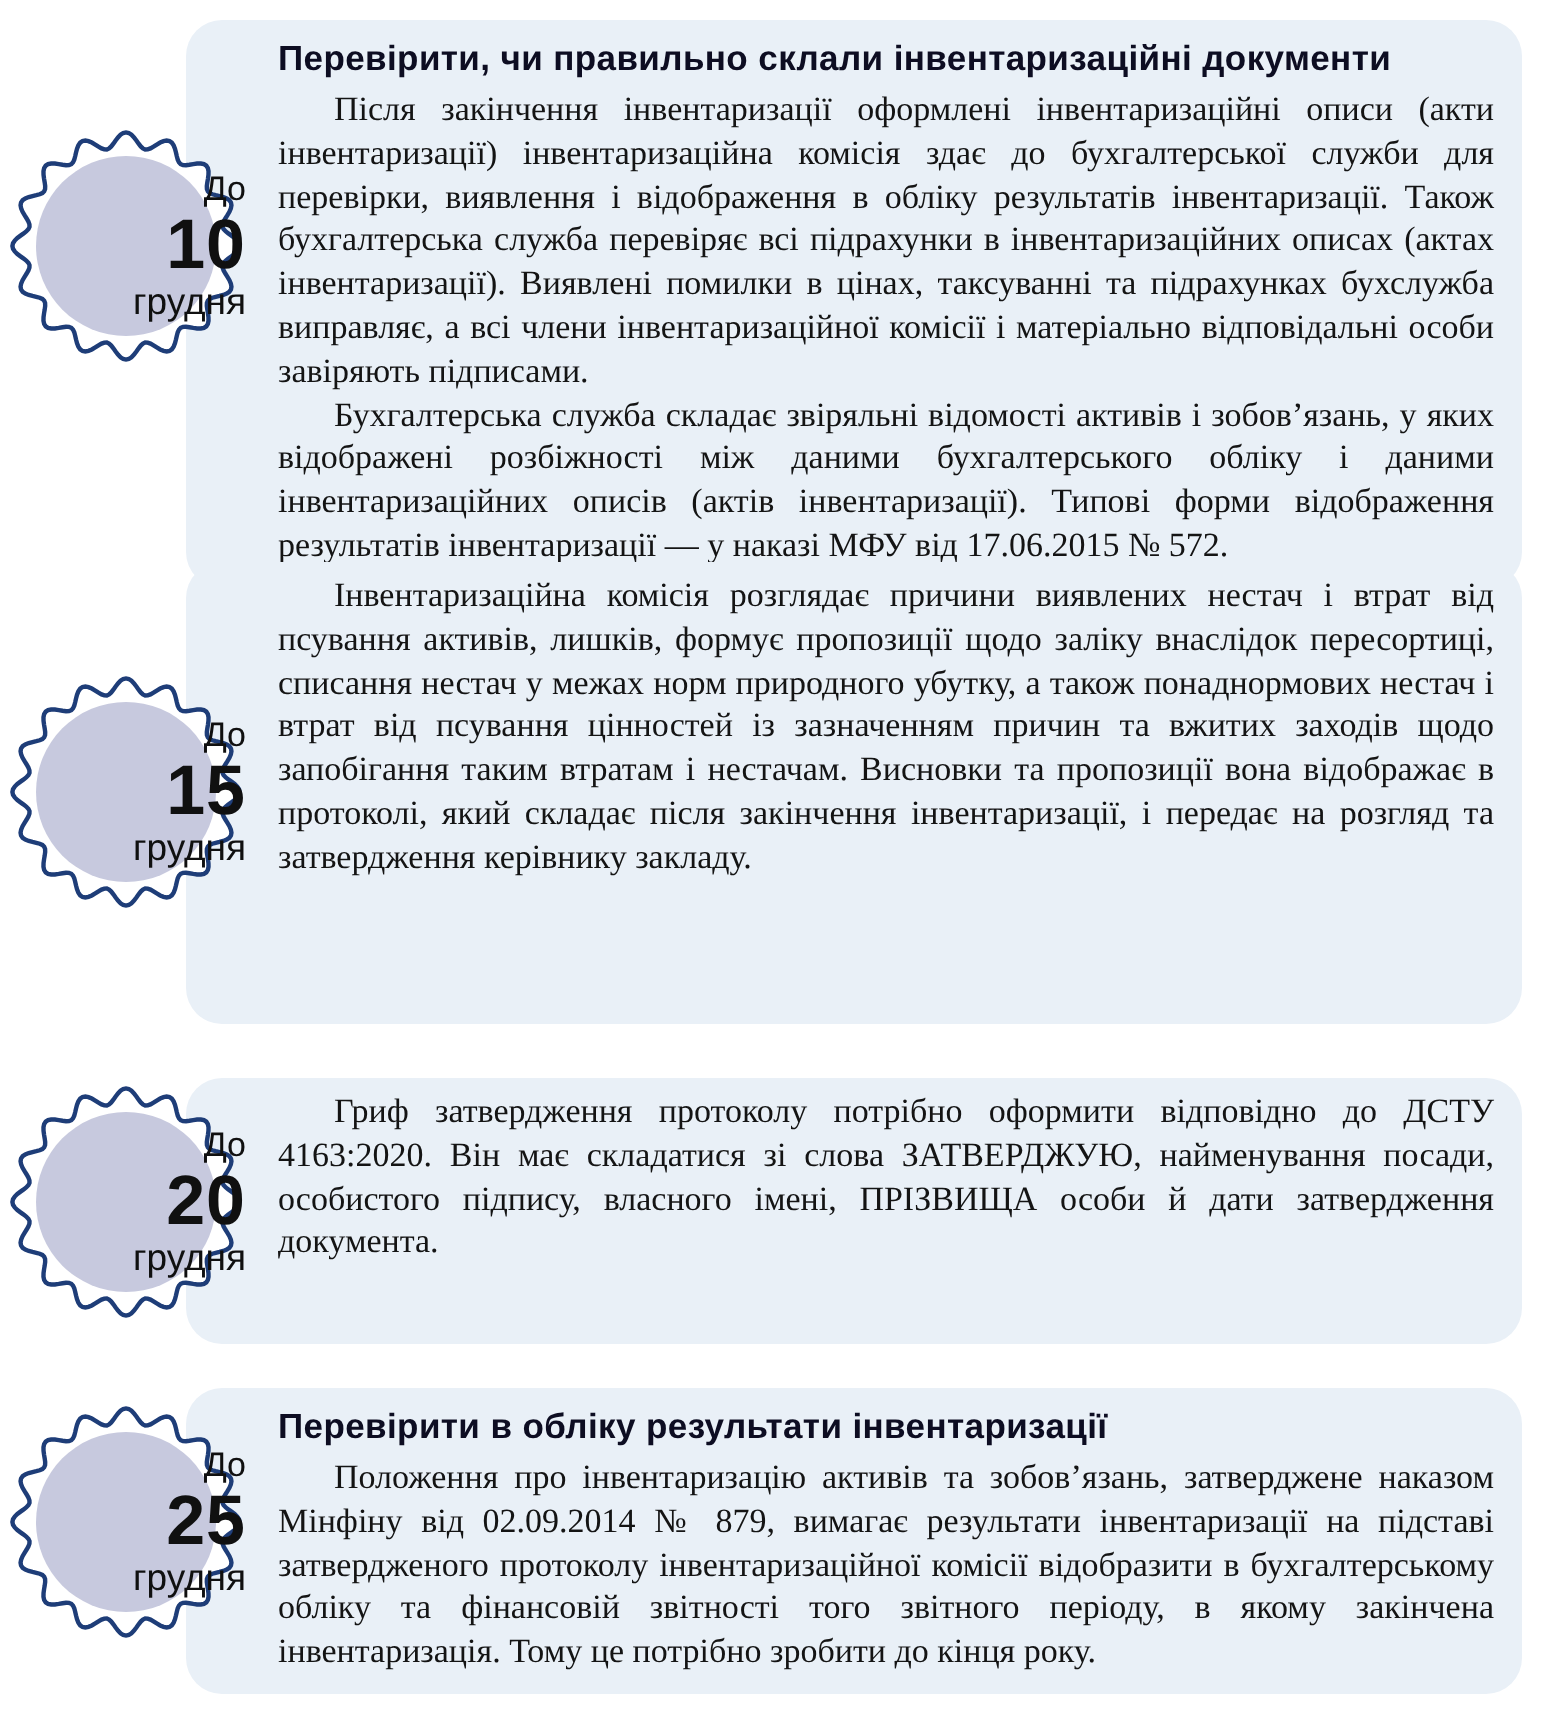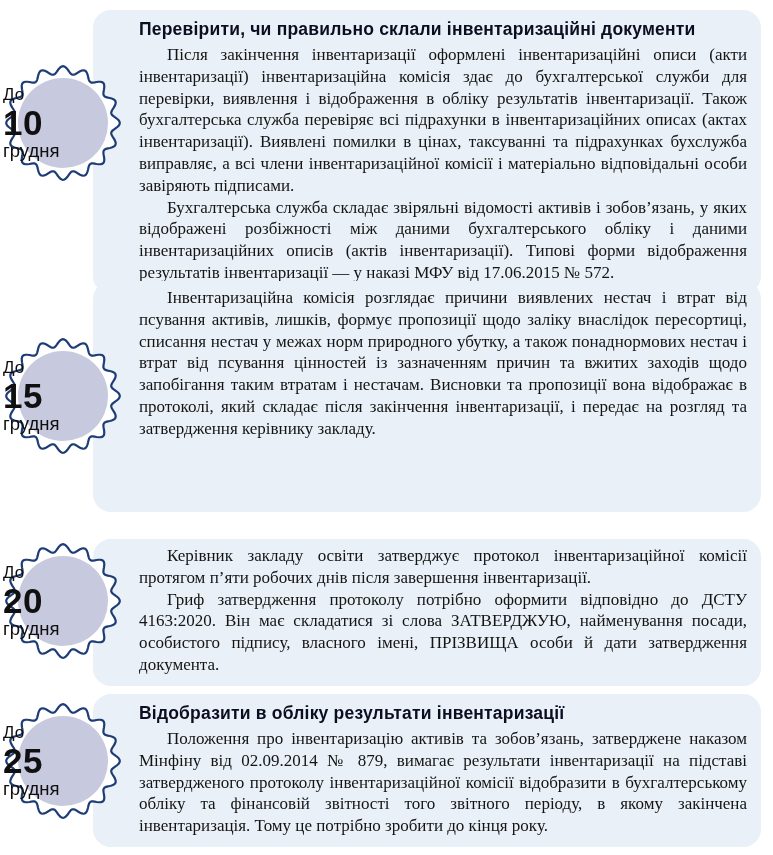--- a/index.html
+++ b/index.html
@@ -41,21 +41,21 @@
   }
   .badge.b1{top:63px;}
   .badge.b2{top:336px;}
   .badge.b3{top:541px;}
   .badge.b4{top:701px;}
   .badge svg{position:absolute;inset:0;width:120px;height:120px;}
   .badge .wavy{fill:#ffffff;stroke:var(--ring);stroke-width:2.2;}
   .badge .inner{fill:var(--inner);}
   .badge-text{
     position:absolute;inset:0;display:flex;flex-direction:column;
-    align-items:flex-start;justify-content:center;text-align:center;
+    align-items:flex-end;justify-content:center;text-align:center;
     color:#101010;line-height:1;z-index:3;
   }
   .badge-do{font-size:17px;margin-bottom:1px;}
   .badge-num{font-size:35px;font-weight:bold;letter-spacing:.5px;margin:1px 0 2px 0;}
   .badge-month{font-size:18.5px;}
 </style>
 </head>
 <body>
 
 <div class="badge b1">
@@ -95,31 +95,30 @@
     <path class="wavy" d="M116.80 60.00L116.49 61.39L115.62 62.73L114.31 64.01L112.74 65.19L111.16 66.31L109.77 67.38L108.76 68.46L108.25 69.60L108.29 70.84L108.81 72.23L109.68 73.75L110.72 75.39L111.71 77.08L112.43 78.76L112.72 80.34L112.48 81.74L111.66 82.90L110.34 83.81L108.64 84.48L106.74 84.98L104.85 85.41L103.15 85.87L101.81 86.48L100.91 87.33L100.46 88.50L100.41 89.97L100.64 91.71L100.97 93.62L101.23 95.57L101.26 97.40L100.93 98.97L100.16 100.16L98.97 100.93L97.40 101.26L95.57 101.23L93.62 100.97L91.71 100.64L89.97 100.41L88.50 100.46L87.33 100.91L86.48 101.81L85.87 103.15L85.41 104.85L84.98 106.74L84.48 108.64L83.81 110.34L82.90 111.66L81.74 112.48L80.34 112.72L78.76 112.43L77.08 111.71L75.39 110.72L73.75 109.68L72.23 108.81L70.84 108.29L69.60 108.25L68.46 108.76L67.38 109.77L66.31 111.16L65.19 112.74L64.01 114.31L62.73 115.62L61.39 116.49L60.00 116.80L58.61 116.49L57.27 115.62L55.99 114.31L54.81 112.74L53.69 111.16L52.62 109.77L51.54 108.76L50.40 108.25L49.16 108.29L47.77 108.81L46.25 109.68L44.61 110.72L42.92 111.71L41.24 112.43L39.66 112.72L38.26 112.48L37.10 111.66L36.19 110.34L35.52 108.64L35.02 106.74L34.59 104.85L34.13 103.15L33.52 101.81L32.67 100.91L31.50 100.46L30.03 100.41L28.29 100.64L26.38 100.97L24.43 101.23L22.60 101.26L21.03 100.93L19.84 100.16L19.07 98.97L18.74 97.40L18.77 95.57L19.03 93.62L19.36 91.71L19.59 89.97L19.54 88.50L19.09 87.33L18.19 86.48L16.85 85.87L15.15 85.41L13.26 84.98L11.36 84.48L9.66 83.81L8.34 82.90L7.52 81.74L7.28 80.34L7.57 78.76L8.29 77.08L9.28 75.39L10.32 73.75L11.19 72.23L11.71 70.84L11.75 69.60L11.24 68.46L10.23 67.38L8.84 66.31L7.26 65.19L5.69 64.01L4.38 62.73L3.51 61.39L3.20 60.00L3.51 58.61L4.38 57.27L5.69 55.99L7.26 54.81L8.84 53.69L10.23 52.62L11.24 51.54L11.75 50.40L11.71 49.16L11.19 47.77L10.32 46.25L9.28 44.61L8.29 42.92L7.57 41.24L7.28 39.66L7.52 38.26L8.34 37.10L9.66 36.19L11.36 35.52L13.26 35.02L15.15 34.59L16.85 34.13L18.19 33.52L19.09 32.67L19.54 31.50L19.59 30.03L19.36 28.29L19.03 26.38L18.77 24.43L18.74 22.60L19.07 21.03L19.84 19.84L21.03 19.07L22.60 18.74L24.43 18.77L26.38 19.03L28.29 19.36L30.03 19.59L31.50 19.54L32.67 19.09L33.52 18.19L34.13 16.85L34.59 15.15L35.02 13.26L35.52 11.36L36.19 9.66L37.10 8.34L38.26 7.52L39.66 7.28L41.24 7.57L42.92 8.29L44.61 9.28L46.25 10.32L47.77 11.19L49.16 11.71L50.40 11.75L51.54 11.24L52.62 10.23L53.69 8.84L54.81 7.26L55.99 5.69L57.27 4.38L58.61 3.51L60.00 3.20L61.39 3.51L62.73 4.38L64.01 5.69L65.19 7.26L66.31 8.84L67.38 10.23L68.46 11.24L69.60 11.75L70.84 11.71L72.23 11.19L73.75 10.32L75.39 9.28L77.08 8.29L78.76 7.57L80.34 7.28L81.74 7.52L82.90 8.34L83.81 9.66L84.48 11.36L84.98 13.26L85.41 15.15L85.87 16.85L86.48 18.19L87.33 19.09L88.50 19.54L89.97 19.59L91.71 19.36L93.62 19.03L95.57 18.77L97.40 18.74L98.97 19.07L100.16 19.84L100.93 21.03L101.26 22.60L101.23 24.43L100.97 26.38L100.64 28.29L100.41 30.03L100.46 31.50L100.91 32.67L101.81 33.52L103.15 34.13L104.85 34.59L106.74 35.02L108.64 35.52L110.34 36.19L111.66 37.10L112.48 38.26L112.72 39.66L112.43 41.24L111.71 42.92L110.72 44.61L109.68 46.25L108.81 47.77L108.29 49.16L108.25 50.40L108.76 51.54L109.77 52.62L111.16 53.69L112.74 54.81L114.31 55.99L115.62 57.27L116.49 58.61L116.80 60.00Z"></path>
     <circle class="inner" cx="60" cy="60" r="45"></circle>
   </svg>
   <div class="badge-text">
     <span class="badge-do">До</span>
     <span class="badge-num">20</span>
     <span class="badge-month">грудня</span>
   </div>
 </div>
 <div class="panel s3">
-  <p>Керівник закладу освіти затверджує протокол інвентаризаційної комісії протягом п’яти робочих днів після завершення інвентаризації.</p>
   <p>Гриф затвердження протоколу потрібно оформити відповідно до ДСТУ 4163:2020. Він має складатися зі слова ЗАТВЕРДЖУЮ, найменування посади, особистого підпису, власного імені, ПРІЗВИЩА особи й дати затвердження документа.</p>
 </div>
 
 <div class="badge b4">
   <svg viewBox="0 0 120 120">
     <path class="wavy" d="M116.80 60.00L116.49 61.39L115.62 62.73L114.31 64.01L112.74 65.19L111.16 66.31L109.77 67.38L108.76 68.46L108.25 69.60L108.29 70.84L108.81 72.23L109.68 73.75L110.72 75.39L111.71 77.08L112.43 78.76L112.72 80.34L112.48 81.74L111.66 82.90L110.34 83.81L108.64 84.48L106.74 84.98L104.85 85.41L103.15 85.87L101.81 86.48L100.91 87.33L100.46 88.50L100.41 89.97L100.64 91.71L100.97 93.62L101.23 95.57L101.26 97.40L100.93 98.97L100.16 100.16L98.97 100.93L97.40 101.26L95.57 101.23L93.62 100.97L91.71 100.64L89.97 100.41L88.50 100.46L87.33 100.91L86.48 101.81L85.87 103.15L85.41 104.85L84.98 106.74L84.48 108.64L83.81 110.34L82.90 111.66L81.74 112.48L80.34 112.72L78.76 112.43L77.08 111.71L75.39 110.72L73.75 109.68L72.23 108.81L70.84 108.29L69.60 108.25L68.46 108.76L67.38 109.77L66.31 111.16L65.19 112.74L64.01 114.31L62.73 115.62L61.39 116.49L60.00 116.80L58.61 116.49L57.27 115.62L55.99 114.31L54.81 112.74L53.69 111.16L52.62 109.77L51.54 108.76L50.40 108.25L49.16 108.29L47.77 108.81L46.25 109.68L44.61 110.72L42.92 111.71L41.24 112.43L39.66 112.72L38.26 112.48L37.10 111.66L36.19 110.34L35.52 108.64L35.02 106.74L34.59 104.85L34.13 103.15L33.52 101.81L32.67 100.91L31.50 100.46L30.03 100.41L28.29 100.64L26.38 100.97L24.43 101.23L22.60 101.26L21.03 100.93L19.84 100.16L19.07 98.97L18.74 97.40L18.77 95.57L19.03 93.62L19.36 91.71L19.59 89.97L19.54 88.50L19.09 87.33L18.19 86.48L16.85 85.87L15.15 85.41L13.26 84.98L11.36 84.48L9.66 83.81L8.34 82.90L7.52 81.74L7.28 80.34L7.57 78.76L8.29 77.08L9.28 75.39L10.32 73.75L11.19 72.23L11.71 70.84L11.75 69.60L11.24 68.46L10.23 67.38L8.84 66.31L7.26 65.19L5.69 64.01L4.38 62.73L3.51 61.39L3.20 60.00L3.51 58.61L4.38 57.27L5.69 55.99L7.26 54.81L8.84 53.69L10.23 52.62L11.24 51.54L11.75 50.40L11.71 49.16L11.19 47.77L10.32 46.25L9.28 44.61L8.29 42.92L7.57 41.24L7.28 39.66L7.52 38.26L8.34 37.10L9.66 36.19L11.36 35.52L13.26 35.02L15.15 34.59L16.85 34.13L18.19 33.52L19.09 32.67L19.54 31.50L19.59 30.03L19.36 28.29L19.03 26.38L18.77 24.43L18.74 22.60L19.07 21.03L19.84 19.84L21.03 19.07L22.60 18.74L24.43 18.77L26.38 19.03L28.29 19.36L30.03 19.59L31.50 19.54L32.67 19.09L33.52 18.19L34.13 16.85L34.59 15.15L35.02 13.26L35.52 11.36L36.19 9.66L37.10 8.34L38.26 7.52L39.66 7.28L41.24 7.57L42.92 8.29L44.61 9.28L46.25 10.32L47.77 11.19L49.16 11.71L50.40 11.75L51.54 11.24L52.62 10.23L53.69 8.84L54.81 7.26L55.99 5.69L57.27 4.38L58.61 3.51L60.00 3.20L61.39 3.51L62.73 4.38L64.01 5.69L65.19 7.26L66.31 8.84L67.38 10.23L68.46 11.24L69.60 11.75L70.84 11.71L72.23 11.19L73.75 10.32L75.39 9.28L77.08 8.29L78.76 7.57L80.34 7.28L81.74 7.52L82.90 8.34L83.81 9.66L84.48 11.36L84.98 13.26L85.41 15.15L85.87 16.85L86.48 18.19L87.33 19.09L88.50 19.54L89.97 19.59L91.71 19.36L93.62 19.03L95.57 18.77L97.40 18.74L98.97 19.07L100.16 19.84L100.93 21.03L101.26 22.60L101.23 24.43L100.97 26.38L100.64 28.29L100.41 30.03L100.46 31.50L100.91 32.67L101.81 33.52L103.15 34.13L104.85 34.59L106.74 35.02L108.64 35.52L110.34 36.19L111.66 37.10L112.48 38.26L112.72 39.66L112.43 41.24L111.71 42.92L110.72 44.61L109.68 46.25L108.81 47.77L108.29 49.16L108.25 50.40L108.76 51.54L109.77 52.62L111.16 53.69L112.74 54.81L114.31 55.99L115.62 57.27L116.49 58.61L116.80 60.00Z"></path>
     <circle class="inner" cx="60" cy="60" r="45"></circle>
   </svg>
   <div class="badge-text">
     <span class="badge-do">До</span>
     <span class="badge-num">25</span>
     <span class="badge-month">грудня</span>
   </div>
 </div>
 <div class="panel s4">
-  <h2>Відобразити в обліку результати інвентаризації</h2>
+  <h2>Перевірити в обліку результати інвентаризації</h2>
   <p>Положення про інвентаризацію активів та зобов’язань, затверджене наказом Мінфіну від 02.09.2014 № 879, вимагає результати інвентаризації на підставі затвердженого протоколу інвентаризаційної комісії відобразити в бухгалтерському обліку та фінансовій звітності того звітного періоду, в якому закінчена інвентаризація. Тому це потрібно зробити до кінця року.</p>
 </div>
 
 </body></html>

